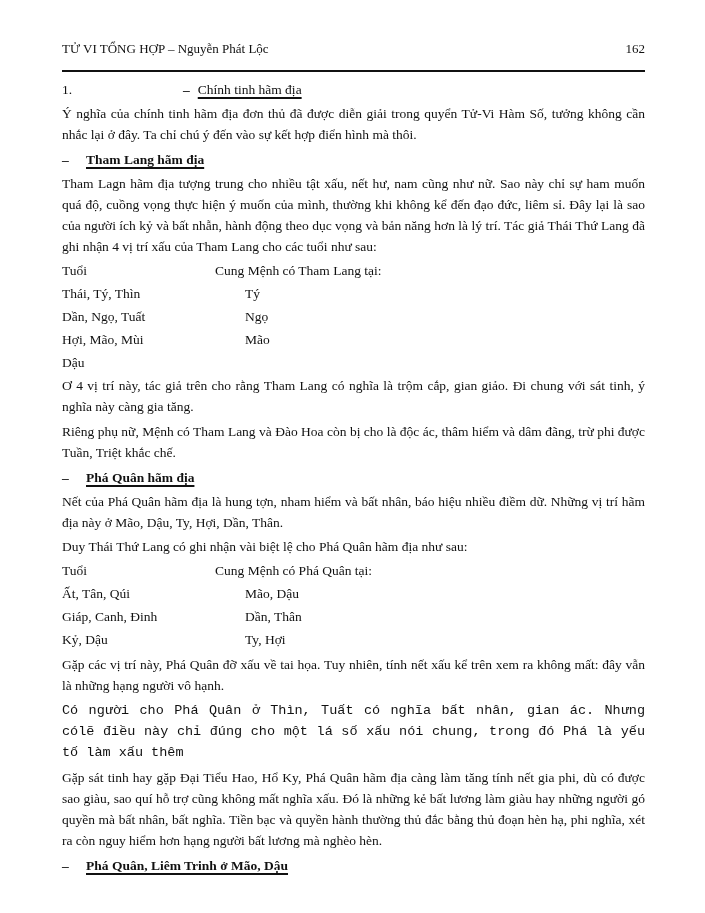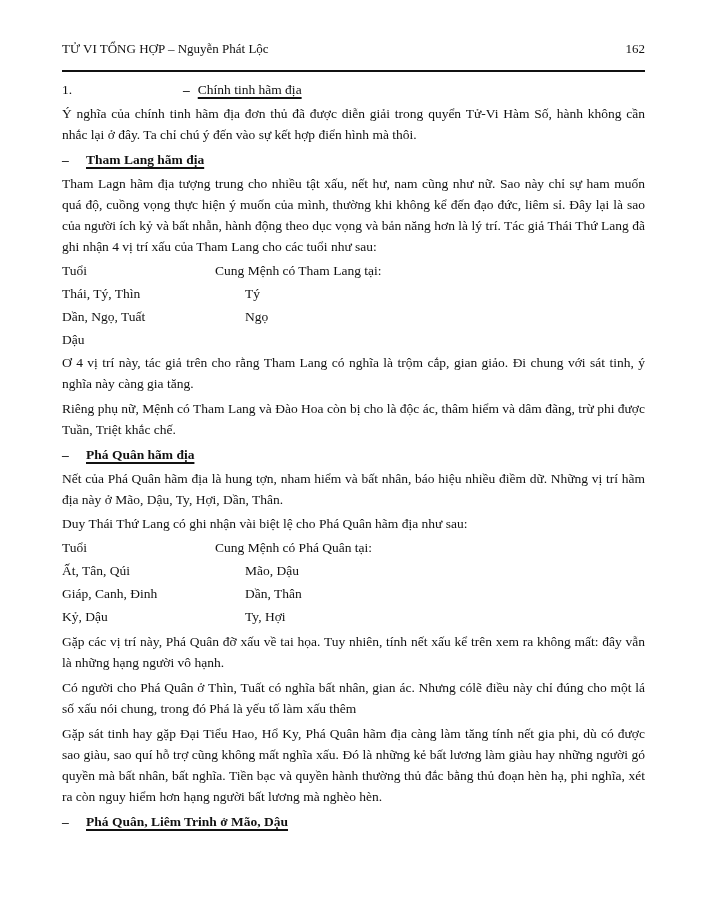--- a/index.html
+++ b/index.html
@@ -102,41 +102,45 @@
     <span>TỬ VI TỔNG HỢP – Nguyễn Phát Lộc</span>
     <span>162</span>
   </div>
 
   <hr class="header-rule">
 
   <div class="section-line">
     <span class="sec-num">1.</span><span class="sec-dash">–</span><span class="sec-title">Chính tinh hãm địa</span>
   </div>
 
-  <p class="body-par">Ý nghĩa của chính tinh hãm địa đơn thủ đã được diễn giải trong quyển Tử-Vi Hàm Số, hành không cần nhắc lại ở đây. Ta chỉ chú ý đến vào sự kết hợp điển hình mà thôi.</p>
+  <p class="body-par">Ý nghĩa của chính tinh hãm địa đơn thủ đã được diễn giải trong quyển Tử-Vi Hàm Số, tưởng không cần nhắc lại ở đây. Ta chỉ chú ý đến vào sự kết hợp điển hình mà thôi.</p>
 
   <div class="sub-heading">
     <span class="sub-dash">–</span>
     <span class="sub-title">Tham Lang hãm địa</span>
   </div>
 
   <p class="body-par">Tham Lagn hãm địa tượng trung cho nhiều tật xấu, nết hư, nam cũng như nữ. Sao này chỉ sự ham muốn quá độ, cuồng vọng thực hiện ý muốn của mình, thường khi không kể đến đạo đức, liêm sỉ. Đây lại là sao của người ích kỷ và bất nhẫn, hành động theo dục vọng và bản năng hơn là lý trí. Tác giả Thái Thứ Lang đã ghi nhận 4 vị trí xấu của Tham Lang cho các tuổi như sau:</p>
 
   <div class="tab-table">
     <div class="tab-row header">
       <span class="col1">Tuổi</span>
       <span class="col2">Cung Mệnh có Tham Lang tại:</span>
     </div>
     <div class="tab-row data">
       <span class="col1">Thái, Tý, Thìn</span>
       <span class="col2">Tý</span>
     </div>
     <div class="tab-row data">
       <span class="col1">Dần, Ngọ, Tuất</span>
       <span class="col2">Ngọ</span>
+    </div>
+    <div class="tab-row data">
+      <span class="col1">Hợi, Mão, Mùi</span>
+      <span class="col2">Mão</span>
     </div>
     <div class="tab-row data">
       <span class="col2">Dậu</span>
     </div>
   </div>
 
   <p class="body-par" style="margin-top:0;">Ơ 4 vị trí này, tác giả trên cho rằng Tham Lang có nghĩa là trộm cắp, gian giảo. Đi chung với sát tinh, ý nghĩa này càng gia tăng.</p>
   <p class="body-par" style="margin-top:4px;">Riêng phụ nữ, Mệnh có Tham Lang và Đào Hoa còn bị cho là độc ác, thâm hiểm và dâm đãng, trừ phi được Tuần, Triệt khắc chế.</p>
 
   <div class="sub-heading">
@@ -160,21 +164,21 @@
       <span class="col1">Giáp, Canh, Đinh</span>
       <span class="col2">Dần, Thân</span>
     </div>
     <div class="tab-row data">
       <span class="col1">Kỷ, Dậu</span>
       <span class="col2">Ty, Hợi</span>
     </div>
   </div>
 
   <p class="body-par" style="margin-top:4px;">Gặp các vị trí này, Phá Quân đỡ xấu về tai họa. Tuy nhiên, tính nết xấu kể trên xem ra không mất: đây vẫn là những hạng người vô hạnh.</p>
-  <p class="body-par" style="margin-top:4px;">Có người cho Phá Quân ở Thìn, Tuất có nghĩa bất nhân, gian ác. Nhưng cólẽ điều này chỉ đúng cho một lá số xấu nói chung, trong đó Phá là yếu tố làm xấu thêm</p>
+  <p class="body-par" style="margin-top:4px;font-family:Liberation Mono, monospace;">Có người cho Phá Quân ở Thìn, Tuất có nghĩa bất nhân, gian ác. Nhưng cólẽ điều này chỉ đúng cho một lá số xấu nói chung, trong đó Phá là yếu tố làm xấu thêm</p>
   <p class="body-par" style="margin-top:4px;">Gặp sát tinh hay gặp Đại Tiểu Hao, Hổ Ky, Phá Quân hãm địa càng làm tăng tính nết gia phi, dù có được sao giàu, sao quí hỗ trợ cũng không mất nghĩa xấu. Đó là những kẻ bất lương làm giàu hay những người gó quyền mà bất nhân, bất nghĩa. Tiền bạc và quyền hành thường thủ đắc bằng thủ đoạn hèn hạ, phi nghĩa, xét ra còn nguy hiểm hơn hạng người bất lương mà nghèo hèn.</p>
 
   <div class="sub-heading">
     <span class="sub-dash">–</span>
     <span class="sub-title">Phá Quân, Liêm Trinh ở Mão, Dậu</span>
   </div>
 
 </div>
 
 </body></html>

